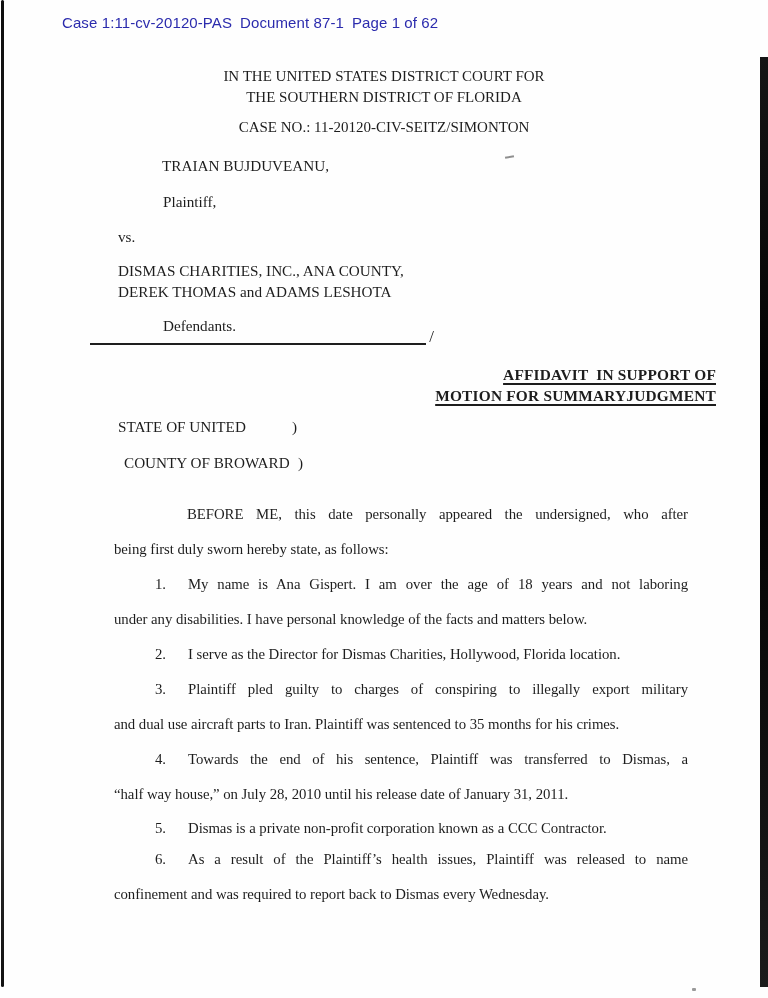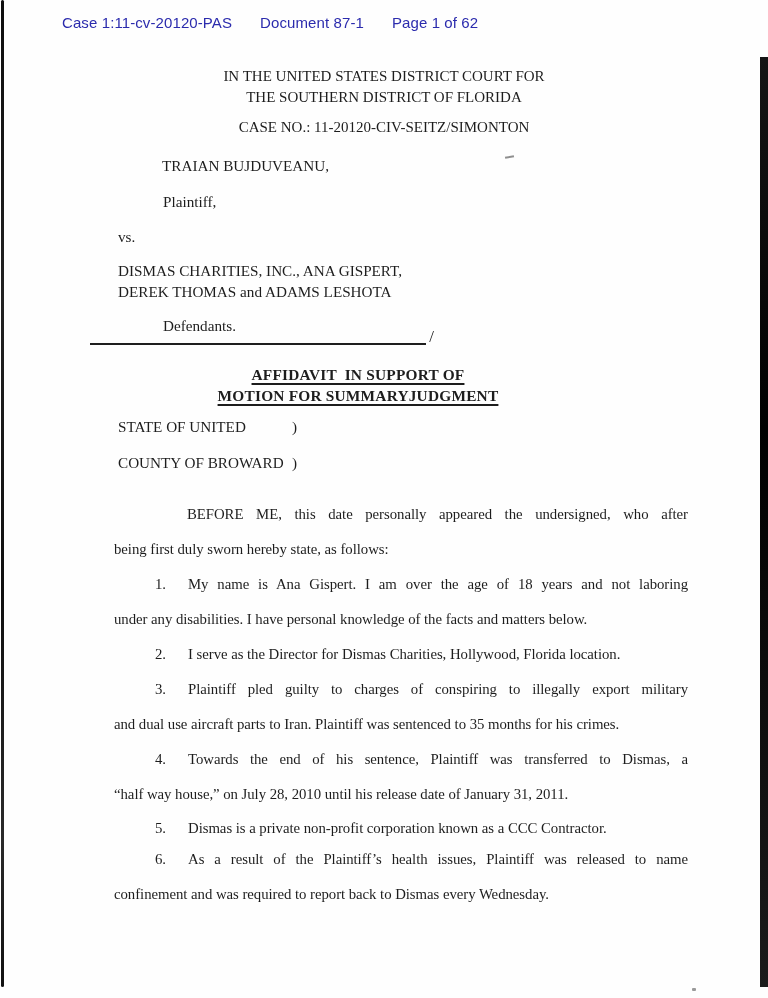--- a/index.html
+++ b/index.html
@@ -28,21 +28,21 @@
     background: #8f8f8f; transform: rotate(-10deg);
   }
   .artifact-speck {
     position: absolute; left: 692px; top: 988px; width: 4px; height: 3px;
     background: #9a9a9a; border-radius: 1px;
   }
 
   
   .stamp {
     position: absolute; left: 62px; top: 14px;
-    display: flex; gap: 28px; white-space: nowrap;
+    display: flex; gap: 8px; white-space: nowrap;
     font-family: "Liberation Sans", sans-serif;
     font-size: 15px; letter-spacing: 0.1px;
     color: var(--stamp-blue, #2b2bad);
   }
 
   .center-line {
     position: absolute; left: 0; width: 768px;
     text-align: center; font-size: 15px; line-height: 21px;
   }
   .court-1 { top: 66px; }
@@ -60,31 +60,31 @@
   .separator {
     position: absolute; left: 90px; top: 329px; width: 336px; height: 14px;
     border-bottom: 2px solid #1e1e1e;
   }
   .separator .slash {
     position: absolute; right: -8px; bottom: -4px;
     font-size: 17px; color: #1e1e1e;
   }
 
   .title-line {
-    position: absolute; left: 0; width: 716px; text-align: center;
+    position: absolute; left: 0; width: 716px; text-align: right;
     font-size: 15.4px; font-weight: 700; letter-spacing: 0.2px;
     text-decoration: underline; text-decoration-thickness: 1.6px;
     text-underline-offset: 3px; white-space: pre; line-height: 21px;
   }
   .title-1 { top: 364px; }
   .title-2 { top: 385px; }
 
   .venue-line { position: absolute; left: 118px; font-size: 15.2px; line-height: 22px; }
   .venue-state  { top: 416px; }
-  .venue-county { top: 452px; }
+  .venue-county { top: 452px; margin-left: 6px; }
   .venue-label { display: inline-block; width: 174px; }
 
   
   .bline {
     position: absolute; left: 114px; width: 574px;
     font-size: 14.8px; line-height: 22px; letter-spacing: -0.05px;
   }
   .jl { text-align: justify; text-align-last: justify; }
   .last { width: auto; white-space: nowrap; }
   .indent { text-indent: 73px; }
@@ -117,21 +117,21 @@
     <span>Page 1 of 62</span>
   </div>
 
   <div class="center-line court-1">IN THE UNITED STATES DISTRICT COURT FOR</div>
   <div class="center-line court-2">THE SOUTHERN DISTRICT OF FLORIDA</div>
   <div class="center-line case-no">CASE NO.: 11-20120-CIV-SEITZ/SIMONTON</div>
 
   <div class="cap-line pl-name">TRAIAN BUJDUVEANU,</div>
   <div class="cap-line pl-role">Plaintiff,</div>
   <div class="cap-line vs">vs.</div>
-  <div class="cap-line def-1">DISMAS CHARITIES, INC., ANA GISPERT,</div>
+  <div class="cap-line def-1">DISMAS CHARITIES, INC., ANA COUNTY,</div>
   <div class="cap-line def-2">DEREK THOMAS and ADAMS LESHOTA</div>
   <div class="cap-line def-role">Defendants.</div>
 
   <div class="separator">
     <span class="slash">/</span>
   </div>
 
   <div class="title-line title-1">AFFIDAVIT  IN SUPPORT OF</div>
   <div class="title-line title-2">MOTION FOR SUMMARYJUDGMENT</div>
 

